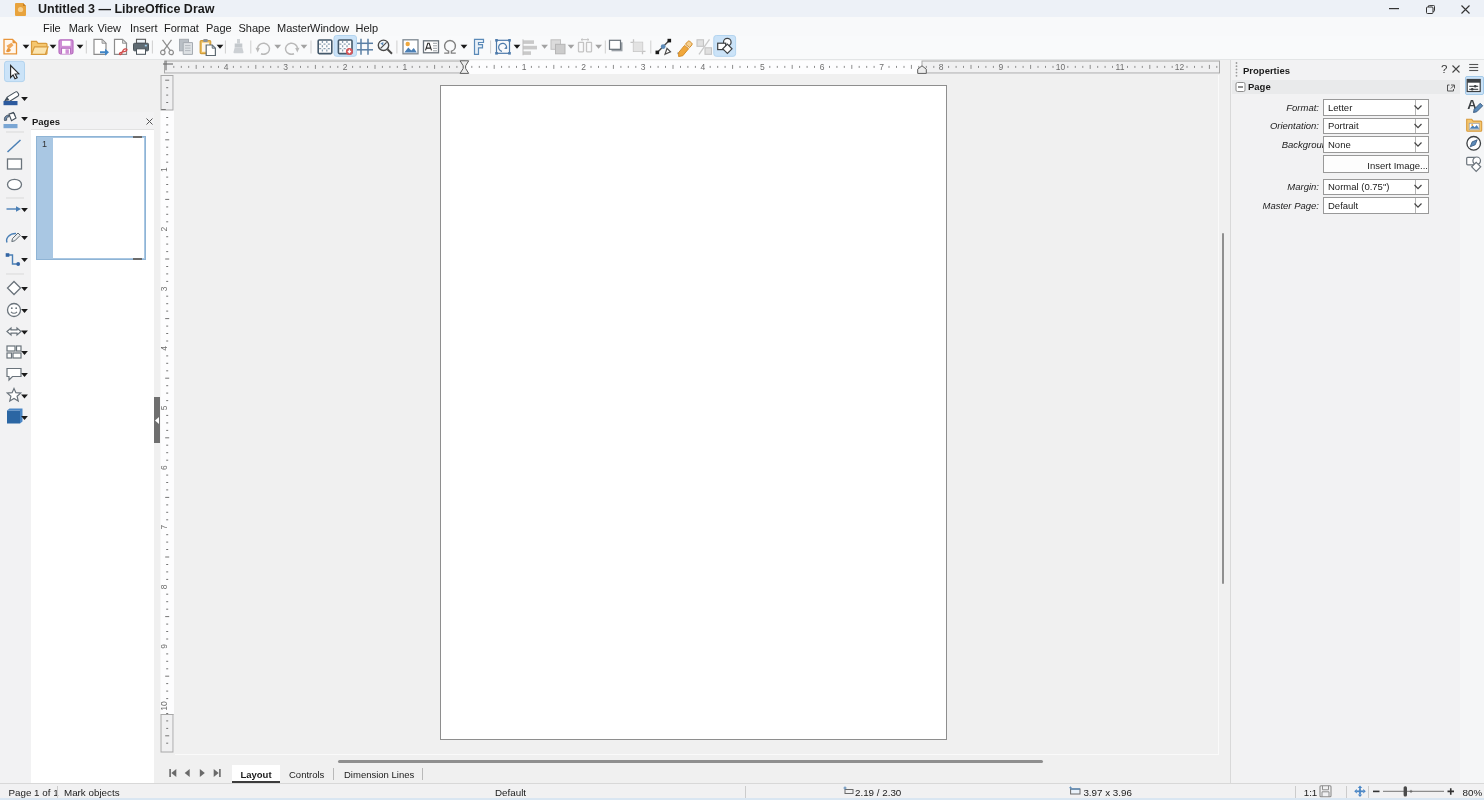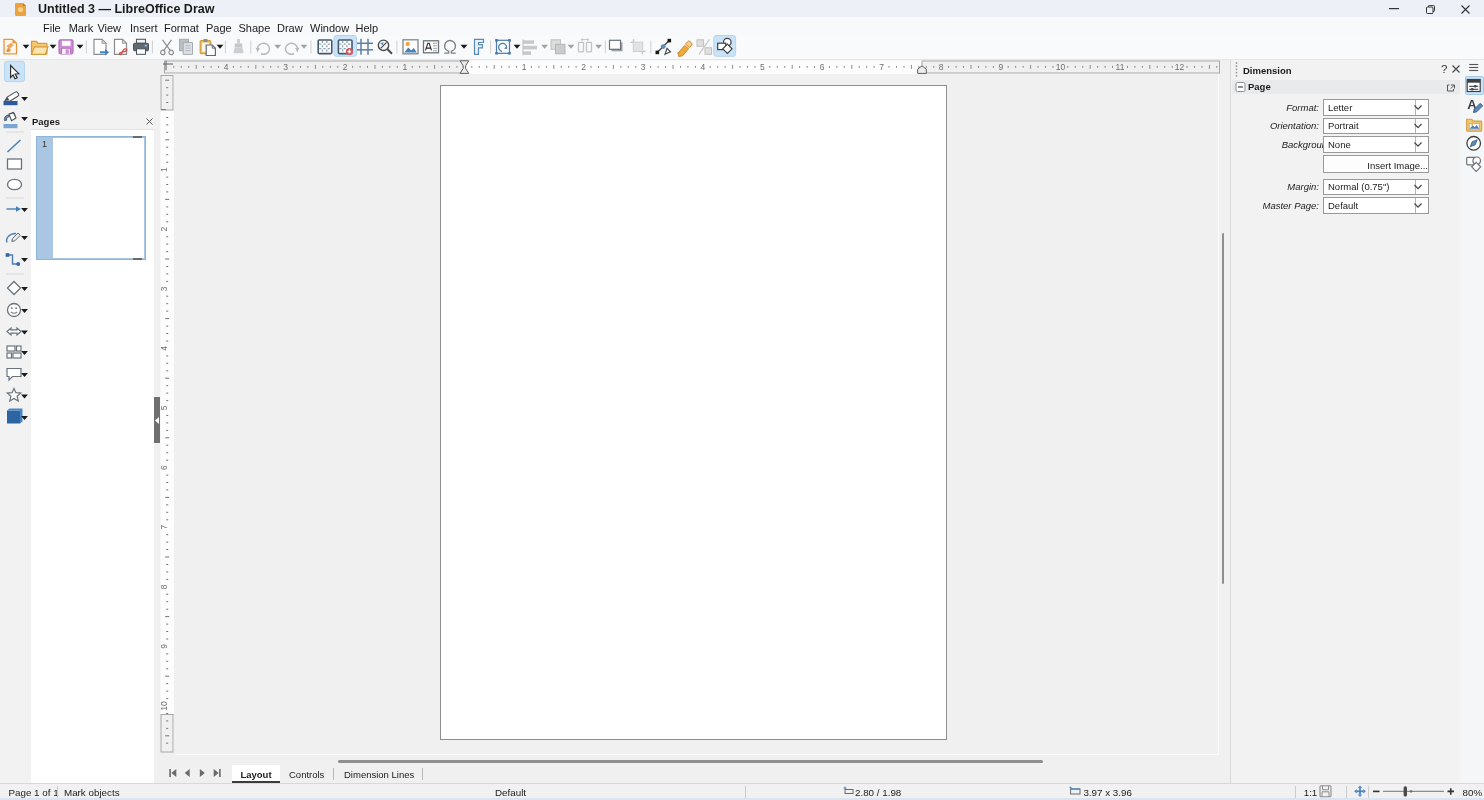--- a/index.html
+++ b/index.html
@@ -80,21 +80,21 @@
 </div>
 
 <div id="menubar">
   <span class="mi" style="left:7px">File</span>
   <span class="mi" style="left:32.7px">Mark</span>
   <span class="mi" style="left:61.4px">View</span>
   <span class="mi" style="left:94px">Insert</span>
   <span class="mi" style="left:128px">Format</span>
   <span class="mi" style="left:170px">Page</span>
   <span class="mi" style="left:202.5px">Shape</span>
-  <span class="mi" style="left:241px">Draw</span>
+  <span class="mi" style="left:241px">Master</span>
   <span class="mi" style="left:274px">Window</span>
   <span class="mi" style="left:319.5px">Help</span>
 </div>
 
 <div id="toolbar"></div>
 <div id="tbicons">
     <svg id="iconsvg" style="position:absolute;left:0;top:0;pointer-events:none" width="1484" height="800" viewBox="0 0 1484 800">
       <rect x="334" y="35.5" width="22.5" height="20.8" rx="2.5" fill="#cbe3f8" stroke="#b3d4ef" stroke-width="1"></rect>
       <rect x="713.8" y="35.5" width="21.8" height="20.8" rx="2.5" fill="#cbe3f8" stroke="#b3d4ef" stroke-width="1"></rect>
       <line x1="86.3" y1="40.5" x2="86.3" y2="53.5" stroke="#cfcfcf" stroke-width="1"></line>
@@ -778,21 +778,21 @@
 
 <div id="tabbar">
   <div id="tablayout">Layout</div>
   <span class="tabtxt" style="left:129px">Controls</span>
   <div class="tabdiv" style="left:172.5px"></div>
   <span class="tabtxt" style="left:184px">Dimension Lines</span>
   <div class="tabdiv" style="left:262px"></div>
 </div>
 
 <div id="props">
-  <div id="proptitle">Dimension</div>
+  <div id="proptitle">Properties</div>
   <div id="pagesection">
       <span id="pagesectxt">Page</span>
     </div>
   <div class="plabel" style="left:0px;top:41.5px">Format:</div>
   <div class="pbox" style="top:39px">Letter</div>
   <div class="plabel" style="left:0px;top:60px">Orientation:</div>
   <div class="pbox" style="top:57.5px">Portrait</div>
   <div class="plabel" style="left:16px;top:78.5px">Background:</div>
   <div class="pbox" style="top:76px">None</div>
   <div id="insertimg">Insert Image...</div>
@@ -805,21 +805,21 @@
 <div id="rail">
   <div id="railsel"></div>
 </div>
 <div id="railicons"></div>
 
 <div id="statusbar">
   <span class="stxt" style="left:8.5px">Page 1 of 1</span>
   <div class="ssep" style="left:56.6px"></div>
   <span class="stxt" style="left:64px">Mark objects</span>
   <span class="stxt" style="left:495px">Default</span>
-  <span class="stxt" style="left:855px">2.80 / 1.98</span>
+  <span class="stxt" style="left:855px">2.19 / 2.30</span>
   <span class="stxt" style="left:1083.4px">3.97 x 3.96</span>
   <div class="ssep" style="left:744.5px"></div>
   <div class="ssep" style="left:1294.5px"></div>
   <span class="stxt" style="left:1303.7px">1:1</span>
   <div class="ssep" style="left:1346px"></div>
   <div class="ssep" style="left:1367.5px"></div>
   <span class="stxt" style="left:1462.5px">80%</span>
 </div>
 <div id="statusblue"></div>
 

